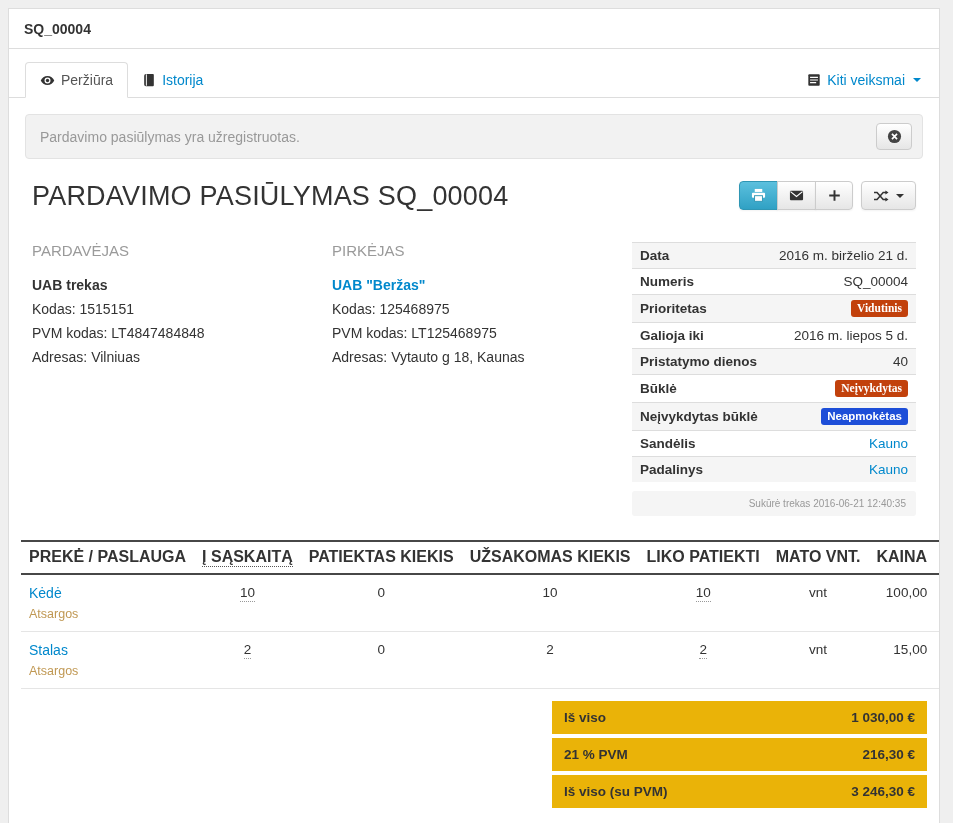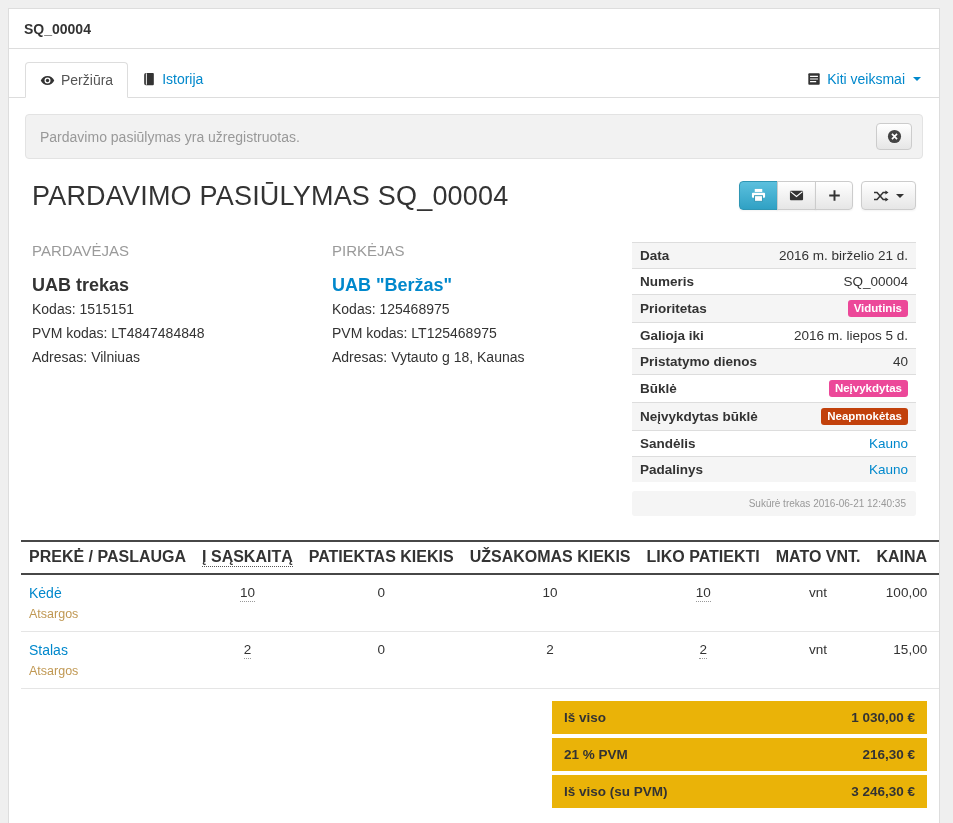--- a/index.html
+++ b/index.html
@@ -7,21 +7,21 @@
   body { background:#efefef; font-family:"Liberation Sans", sans-serif; color:#333; }
 
   .panel { margin:8px 13px 0 8px; width:932px; height:815px; background:#fff;
            border:1px solid #ddd; border-bottom:none; overflow:hidden; }
 
   
   .win-header { padding:12px 15px 11px; font-size:14px; font-weight:bold; color:#333;
                 border-bottom:1px solid #ddd; }
 
   
-  .tabbar { padding:13px 16px 0; border-bottom:1px solid #ddd; display:flex; align-items:flex-start; }
+  .tabbar { padding:13px 16px 0; border-bottom:1px solid #ddd; display:flex; align-items:center; }
   .tab { display:inline-flex; align-items:center; gap:6px; padding:9px 14px; font-size:14px;
          cursor:pointer; margin-bottom:-1px; }
   .tab.active { background:#fff; border:1px solid #ddd; border-bottom-color:#fff;
                 border-radius:4px 4px 0 0; color:#555; }
   .tab.link { color:#0088cc; }
   .tabbar-right { margin-left:auto; display:inline-flex; align-items:center; gap:6px;
                   padding:9px 2px; font-size:14px; color:#0088cc; cursor:pointer; }
   .caret { display:inline-block; width:0; height:0; border-left:4px solid transparent;
            border-right:4px solid transparent; border-top:4px solid #0088cc; margin-left:2px; }
   .caret.dark { border-top-color:#333; }
@@ -48,33 +48,33 @@
   .btn-group .btn { border-radius:0; margin-left:-1px; }
   .btn-group .btn:first-child { border-radius:4px 0 0 4px; margin-left:0; }
   .btn-group .btn:last-child { border-radius:0 4px 4px 0; }
   .btn.active-info { background:linear-gradient(#5bc0de,#30a1c4); border-color:#2f96b4; }
 
   
   .cols { display:flex; margin-top:30px; }
   .col-party { width:300px; padding-right:20px; }
   .col-info { flex:1; }
   .party-heading { font-size:15px; color:#9a9a9a; margin-bottom:14px; }
-  .party-name { font-size:18px; font-weight:bold; line-height:24px; }
+  .party-name { font-size:14px; font-weight:bold; line-height:24px; }
   .party-name.link { color:#0088cc; }
   .party-line { font-size:14px; line-height:24px; }
 
   table.info { width:100%; border-collapse:collapse; font-size:13.5px; }
   table.info td { padding:5px 8px; border-top:1px solid #ddd; }
   table.info tr:nth-child(odd) td { background:#f5f5f5; }
   table.info td.lbl { font-weight:bold; }
   table.info td.val { text-align:right; }
   .badge { display:inline-block; padding:2px 6px 3px; border-radius:3px; color:#fff;
            font-size:11.5px; font-weight:bold; }
-  .badge-warning { background:#ec4899; }
-  .badge-danger  { background:#c2410c; }
+  .badge-warning { background:#c2410c;font-family:Liberation Serif, serif; }
+  .badge-danger  { background:#1d4ed8; }
   a.blue, .blue-link { color:#0088cc; text-decoration:none; cursor:pointer; }
 
   .created-note { margin-top:9px; background:#f5f5f5; border-radius:3px; padding:7px 10px;
                   text-align:right; color:#999; font-size:10px; }
 
   
   table.items { width:100%; border-collapse:collapse; margin-top:24px; font-size:13.5px; }
   table.items th { padding:6px 8px 7px; font-size:16px; color:#333;
                    border-top:2px solid #474747; border-bottom:2px solid #474747; white-space:nowrap; }
   table.items td { padding:10px 8px 6px; border-bottom:1px solid #e5e5e5; vertical-align:top; }

